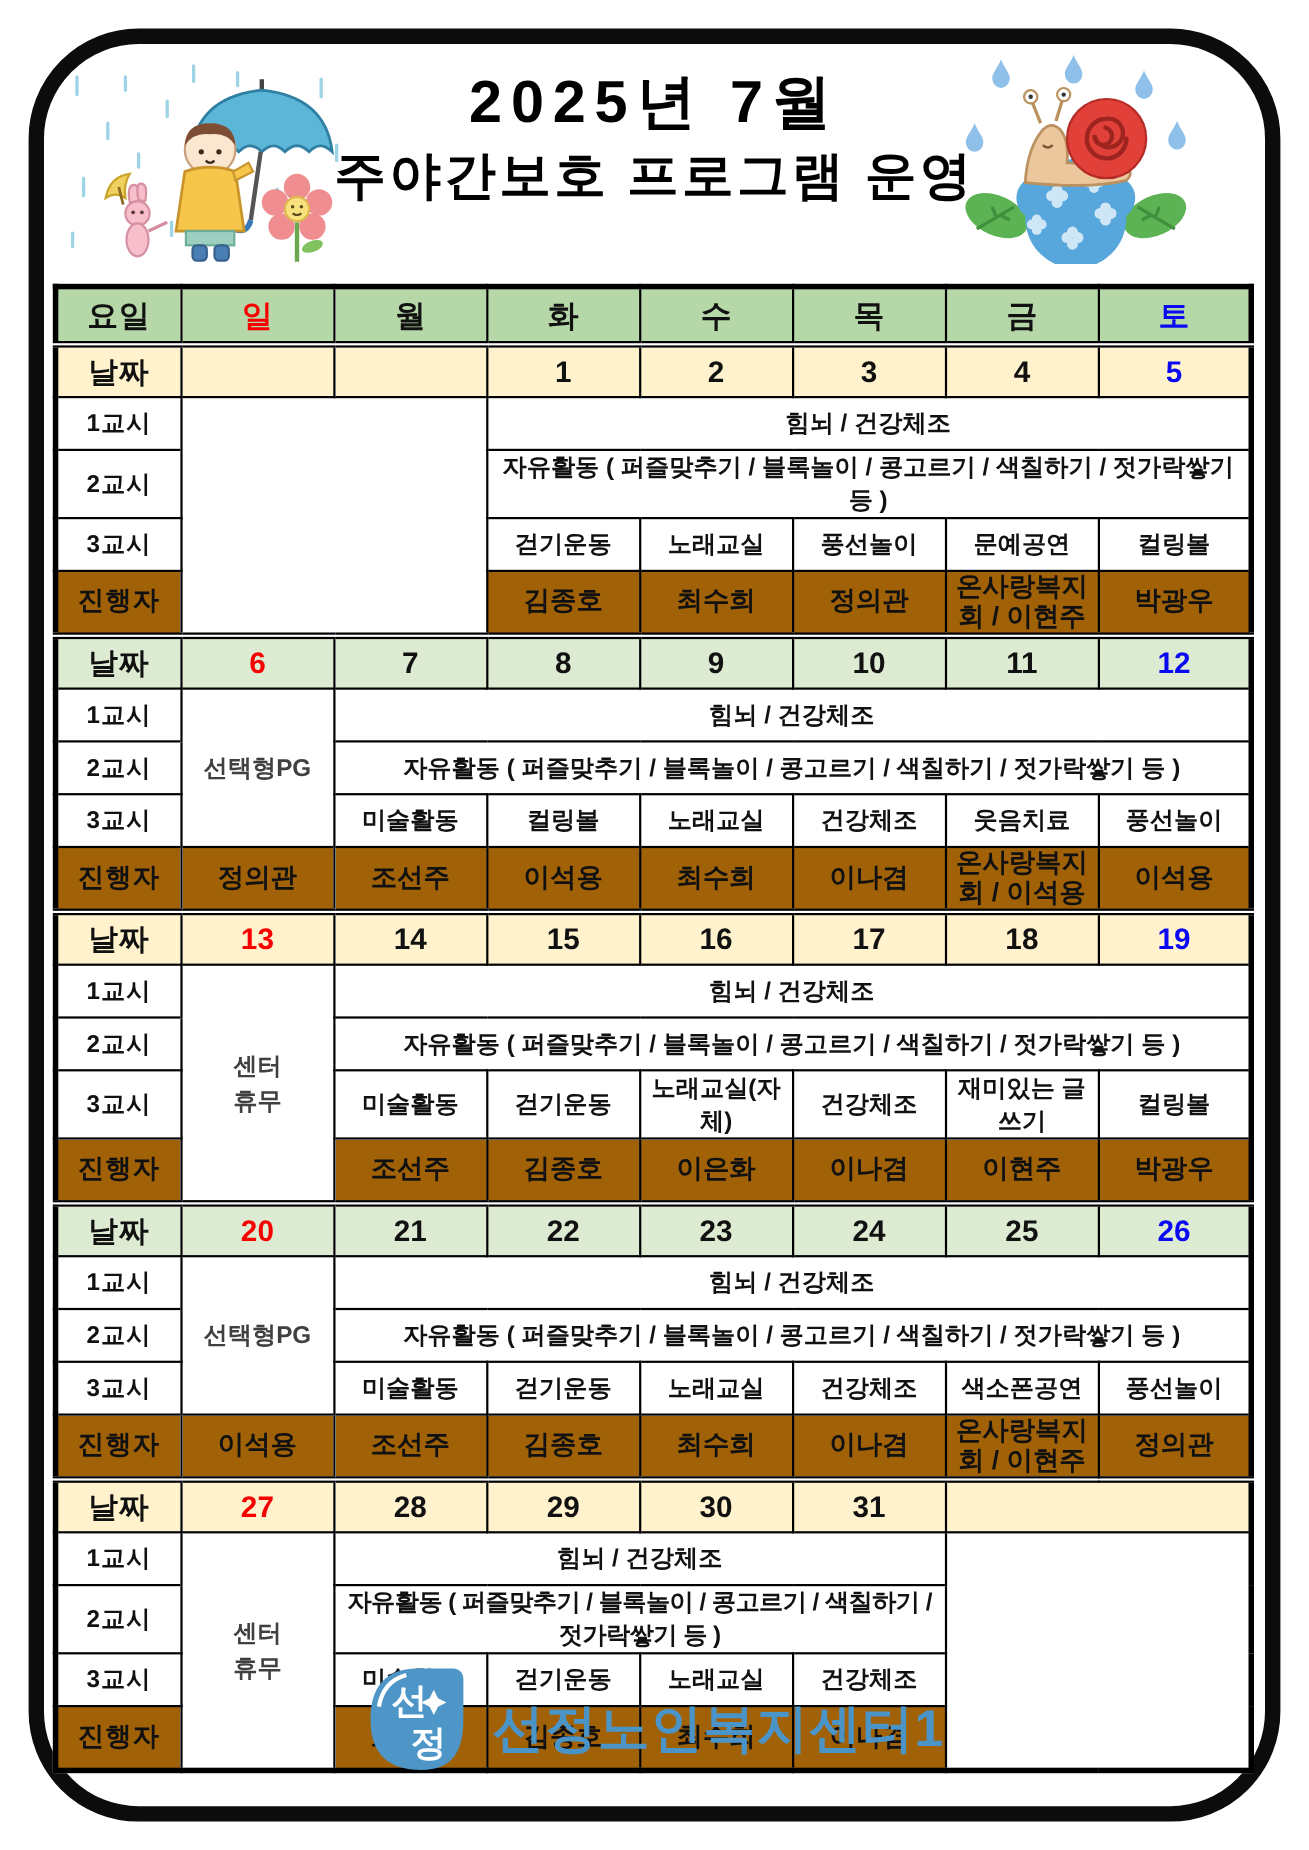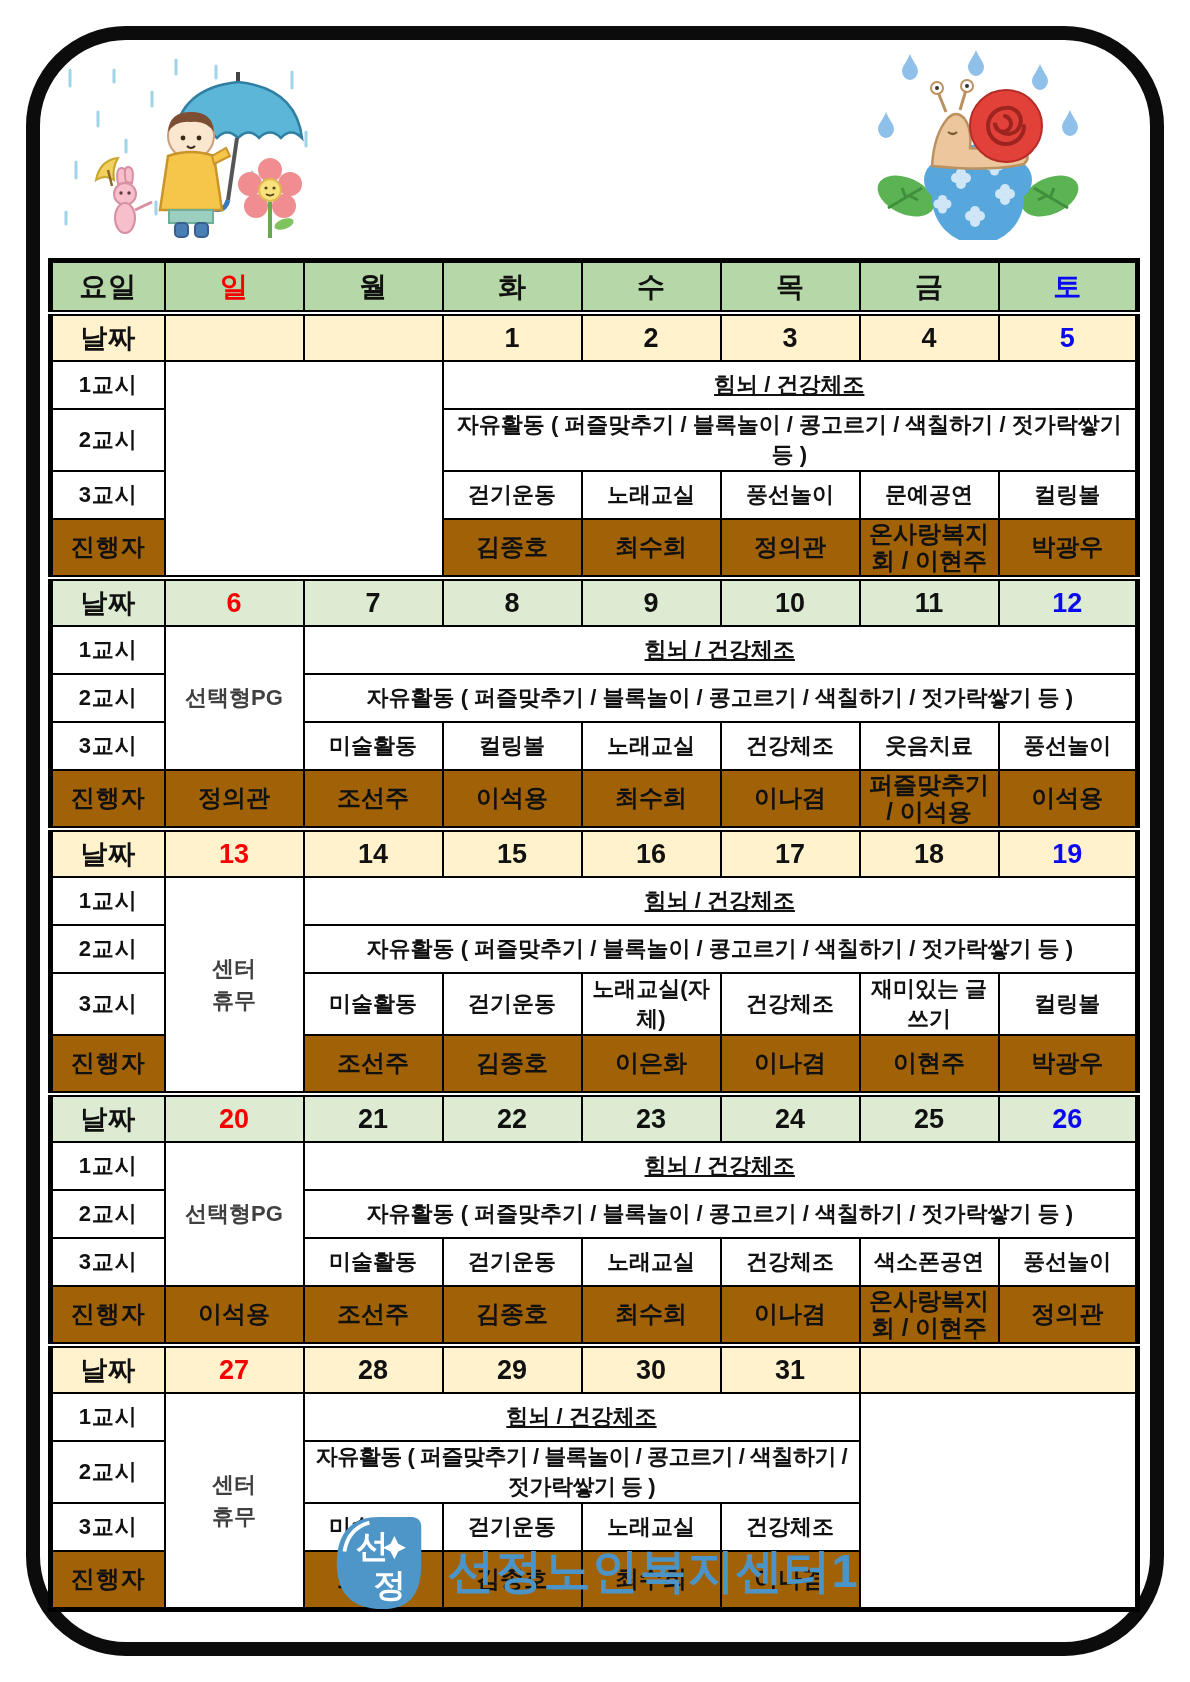--- a/index.html
+++ b/index.html
@@ -27,21 +27,21 @@
   tr.hdr td{background:#b6d7a8;height:47px;font-size:28px;border-bottom:5px solid #000;}
   tr.r-date td{height:44px;font-size:27px;border-top:6px double #000;margin-top:44px;}
   tr.bg-y td{background:#fff2cc;}
   tr.bg-g td{background:#dcebd1;}
   tr.r-p td{height:46px;background:#fff;font-size:22px;}
   tr.dot td{border-bottom:2px dotted #555;}
   tr.r-host td{height:55px;background:#a16207;font-size:24px;line-height:1.1;}
   td.lbl{font-size:22px;letter-spacing:1px;}
   td.c-sun, .red{color:#f70000;}
   td.c-sat, .blue{color:#0a0af2;}
-  td.p1cell{font-size:25px;text-decoration:underline;}
+  td.p1cell{font-size:25px;}
   td.p2cell{font-size:20px;}
   td.p2-w1{font-size:18px;}
   td.p2-w5{font-size:14px;letter-spacing:-0.5px;}
   td.note{color:#404040;font-size:26px;line-height:1.45;white-space:pre-line;background:#fff;}
   td.blankwe{background:#fff;}
   td.soft{border-left-color:#999;border-right-color:#999;}
   td.datesoft{border-bottom-color:#999;}
   td.sm{font-size:17px;}
   td.host-sm{font-size:15px;margin-top:24px;}
   td.void{border-top:none;border-right:none;border-bottom:none;background:#fff;}
@@ -166,20 +166,24 @@
       <circle cx="65" cy="40" r="6" fill="#fff" stroke="#bb9160" stroke-width="2"></circle>
       <circle cx="95" cy="38" r="6" fill="#fff" stroke="#bb9160" stroke-width="2"></circle>
       <circle cx="65" cy="40" r="2" fill="#333"></circle>
         <circle cx="95" cy="38" r="2" fill="#333"></circle>
       <path d="M76 84 q5 4 9 0" stroke="#7a5a34" stroke-width="2.2" fill="none"></path>
       <circle cx="134" cy="78" r="36" fill="#e2413a" stroke="#b52c26" stroke-width="2"></circle>
       <path d="M134 78 m18 0 a18 18 0 1 1 -18 -18 a13 13 0 1 1 -11 15 a8 8 0 1 0 10 -7" fill="none" stroke="#9e241f" stroke-width="4" stroke-linecap="round"></path>
     </g>
   </svg>
 
+  <div class="title">
+    <div class="l1">2025년 7월</div>
+    <div class="l2">주야간보호 프로그램 운영</div>
+  </div>
 
   <table class="sched">
     <colgroup>
         <col class="c0">
         <col>
         <col>
         <col>
         <col>
         <col>
         <col>
@@ -262,21 +266,21 @@
       <td>웃음치료</td>
       <td>풍선놀이</td>
     </tr>
     <tr class="r-host">
       <td class="lbl">진행자</td>
       <td>정의관</td>
       <td>조선주</td>
       <td>이석용</td>
       <td>최수희</td>
       <td>이나겸</td>
-      <td class="host-sm">퍼즐맞추기 / 이석용</td>
+      <td class="host-sm">온사랑복지회 / 이석용</td>
       <td>이석용</td>
     </tr>
 
     <tr class="r-date bg-y">
       <td class="lbl">날짜</td>
       <td class="c-sun">13</td>
       <td>14</td>
       <td>15</td>
       <td>16</td>
       <td>17</td>

